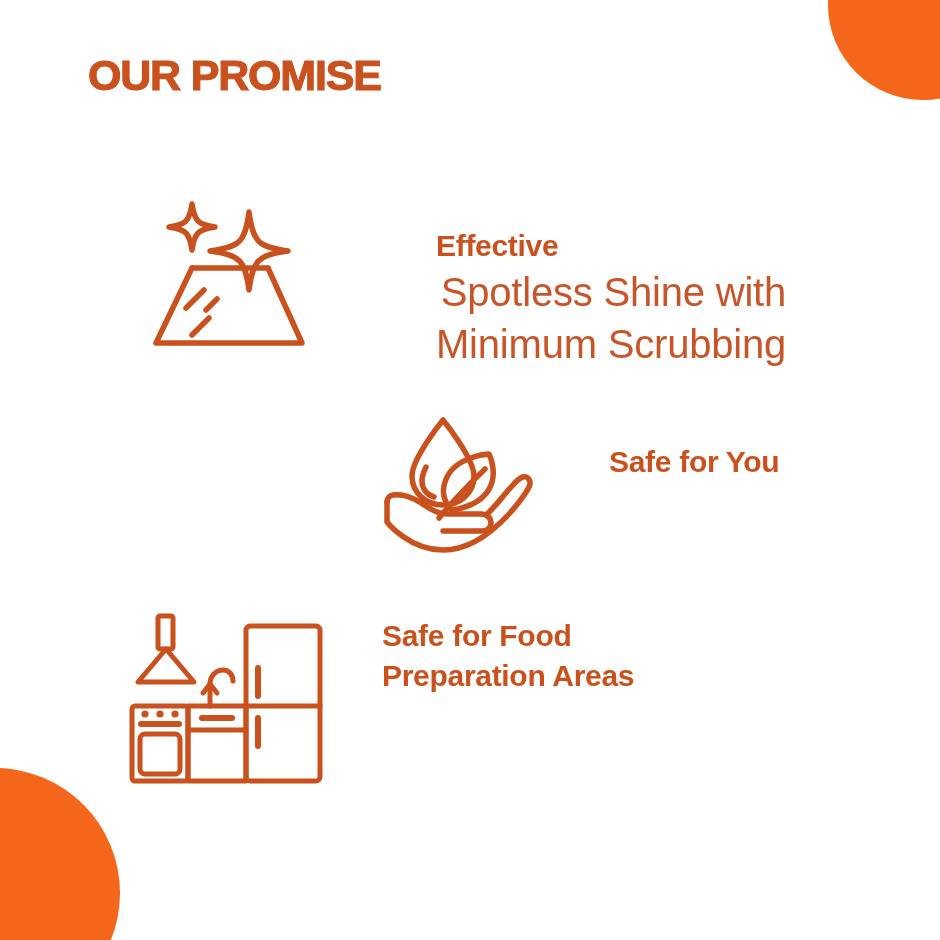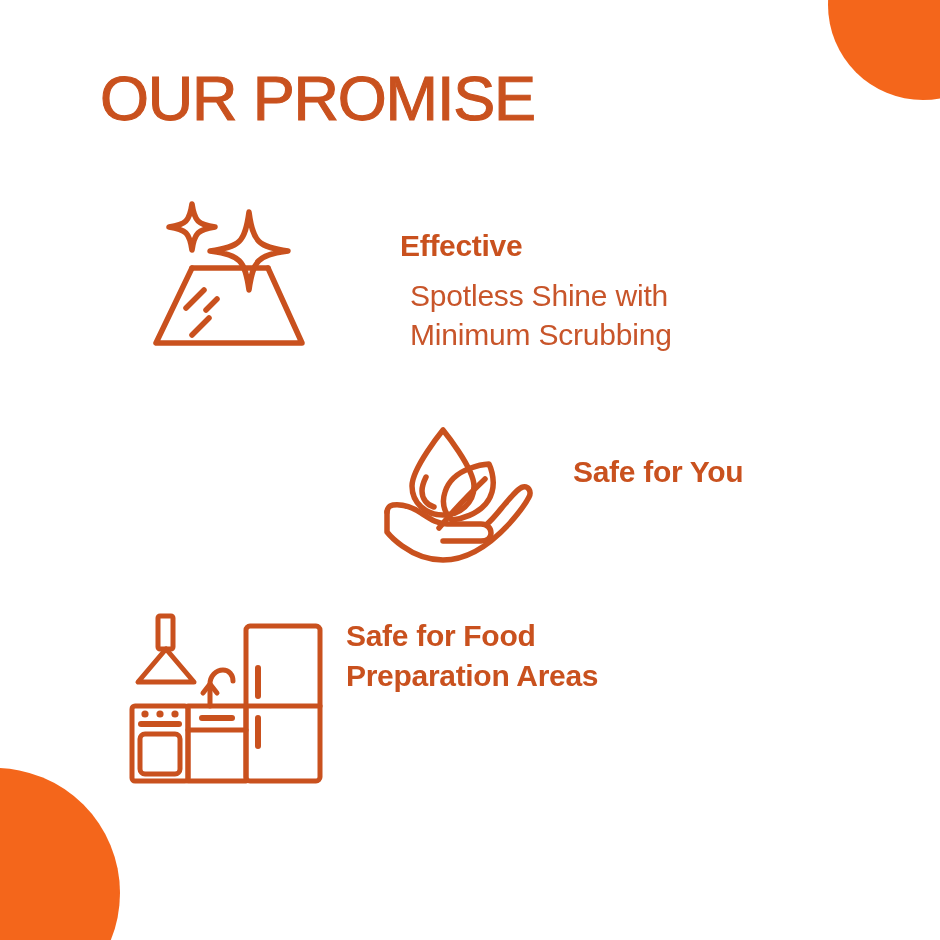--- a/index.html
+++ b/index.html
@@ -39,38 +39,39 @@
     height: 250px;
     left: -130px;
     bottom: -78px;
   }
 
   
   #page-title {
     position: absolute;
     left: 88px;
     top: 54px;
-    margin: 12px;
-    font-size: 63px;
+    margin: 0;
+    font-size: 43px;
     line-height: 1.02;
-    font-weight: 400;
+    font-weight: 700;
     letter-spacing: -1.2px;
     color: #C9511E;
     white-space: nowrap;
     -webkit-text-stroke: 1.1px #C9511E;
   }
 
   
   .feature-row {
     position: absolute;
     display: flex;
     align-items: flex-start;
+    gap: 36px;
   }
   #feature-row-1 { left: 130px;  top: 196px; }
-  #feature-row-2 { left: 381px;  top: 420px; }
+  #feature-row-2 { left: 381px;  top: 410px; }
   #feature-row-3 { left: 126px;  top: 606px; }
 
   .feature-icon {
     flex: 0 0 auto;
     display: block;
   }
   #feature-row-1 .feature-icon { width: 200px; height: 152px; margin-right: 70px; }
   #feature-row-2 .feature-icon { width: 160px; height: 146px; margin-right: 32px; }
   #feature-row-3 .feature-icon { width: 200px; height: 178px; margin-right: 20px; }
 
@@ -84,27 +85,28 @@
   .feature-heading {
     margin: 0;
     font-size: 30px;
     line-height: 1.32;
     font-weight: 700;
     color: #C9511E;
     letter-spacing: -0.3px;
     white-space: pre-line;
   }
   .feature-body {
-    margin: 10px;
-    font-size: 30px;
+    margin: 0;
+    font-size: 40px;
     line-height: 1.32;
     font-weight: 400;
     color: #C8552A;
     letter-spacing: -0.2px;
     white-space: pre-line;
+    text-align: right;
   }
 </style>
 </head>
 <body>
 
 <div id="poster">
 
   <div class="blob" id="blob-tr"></div>
   <div class="blob" id="blob-bl"></div>
 

